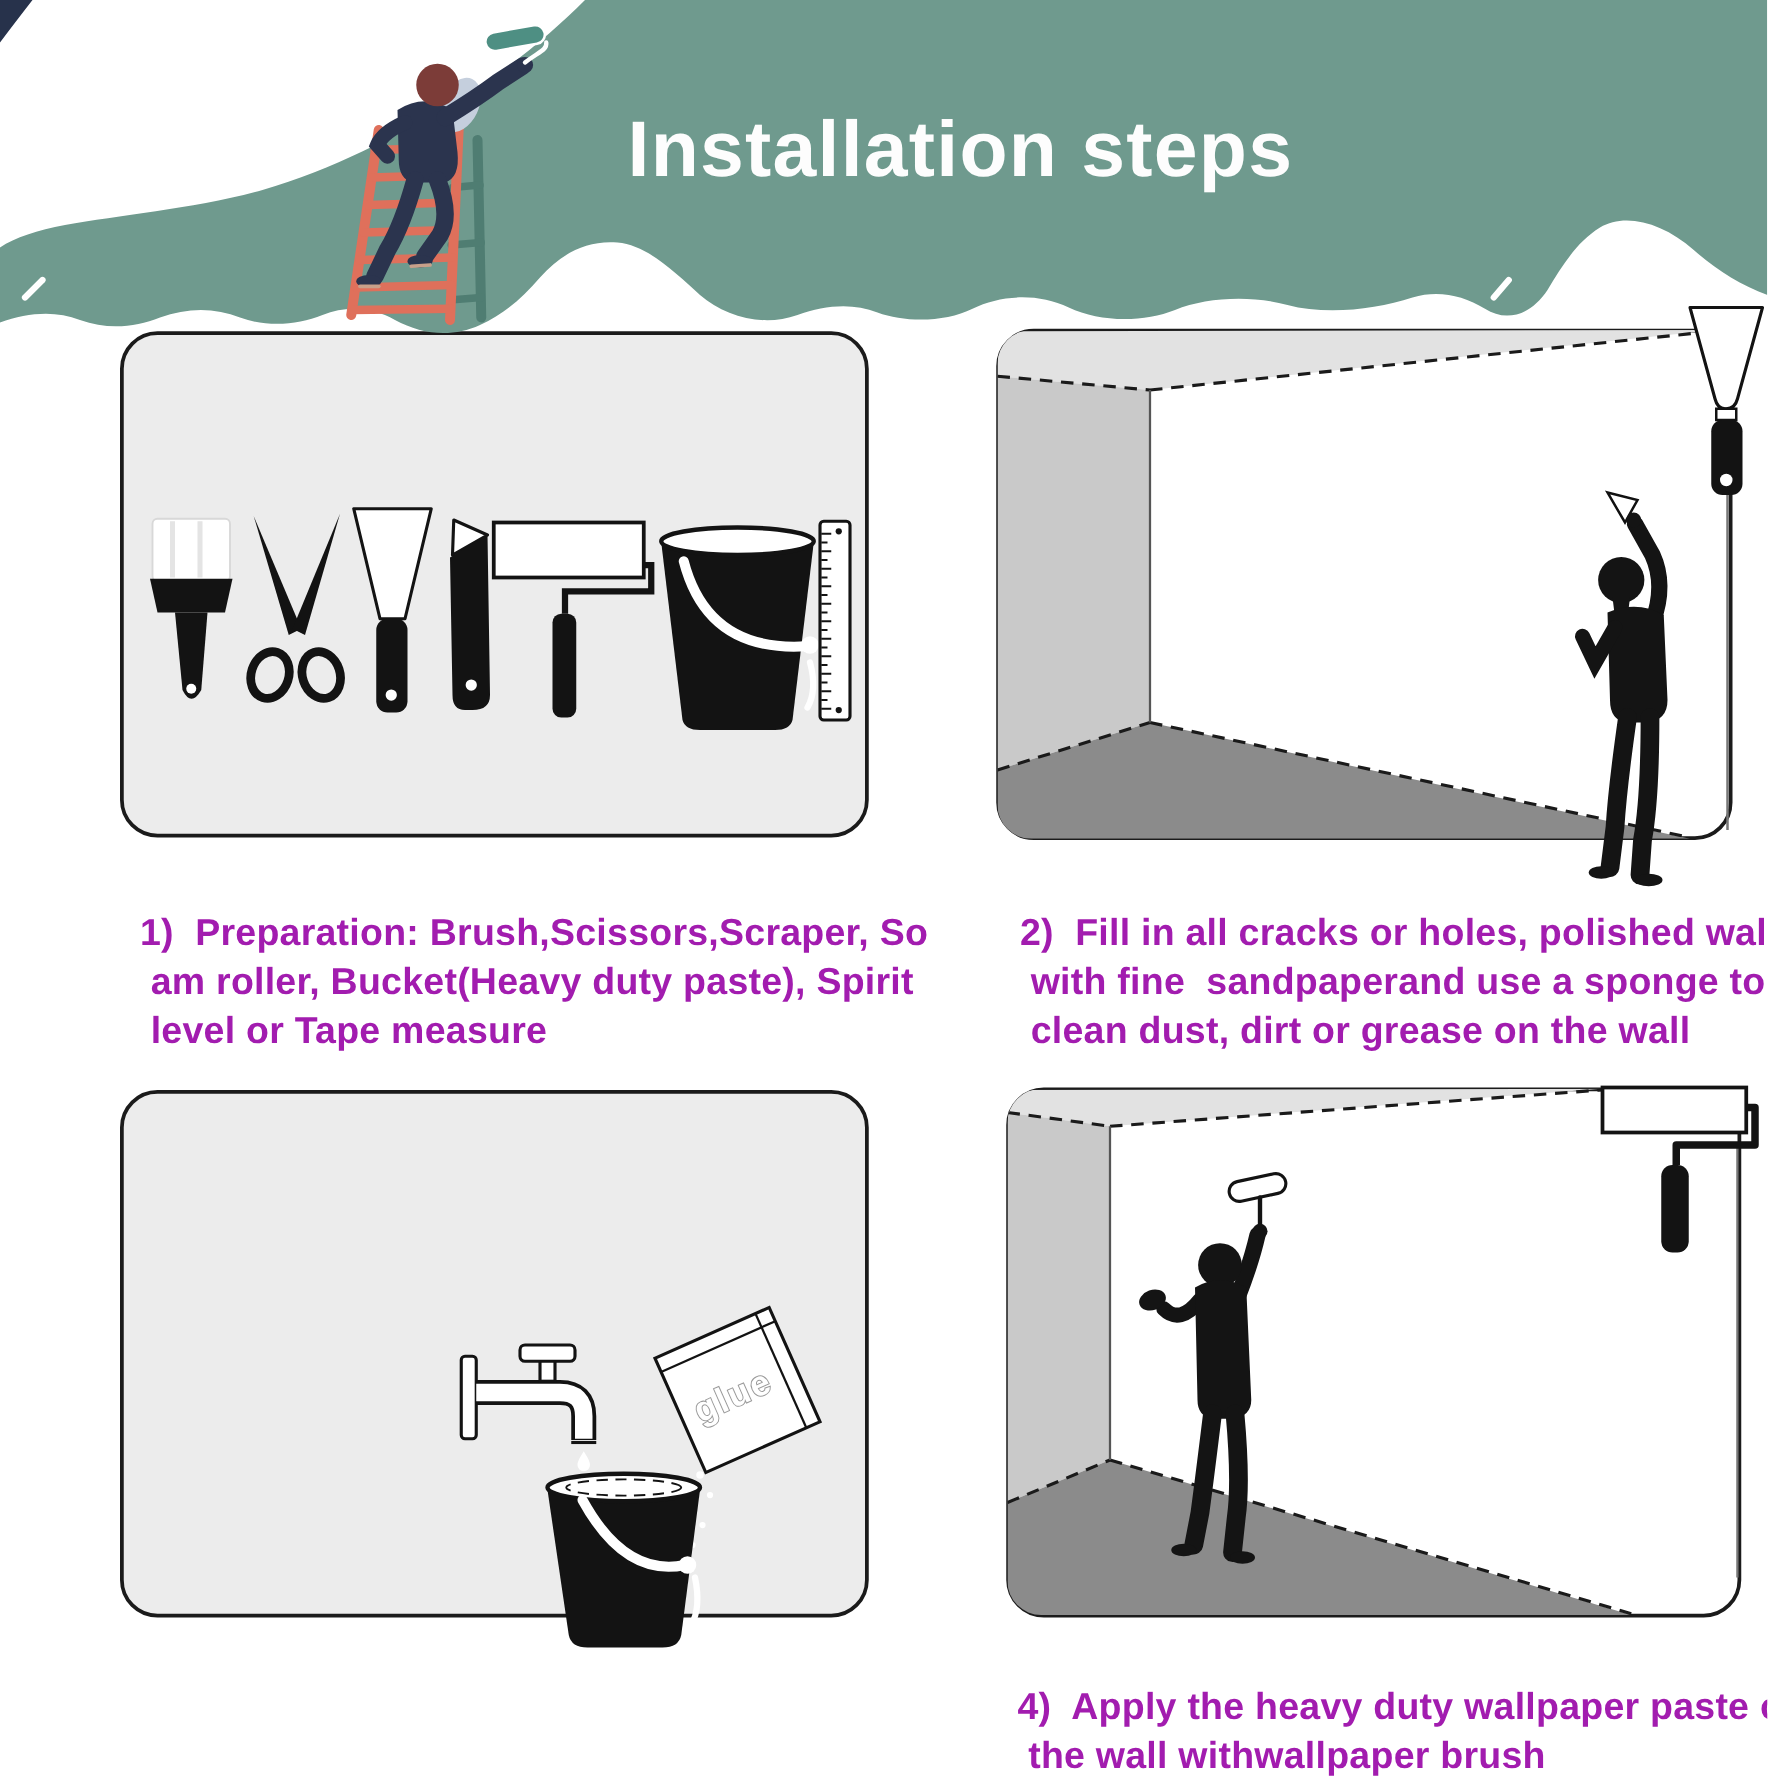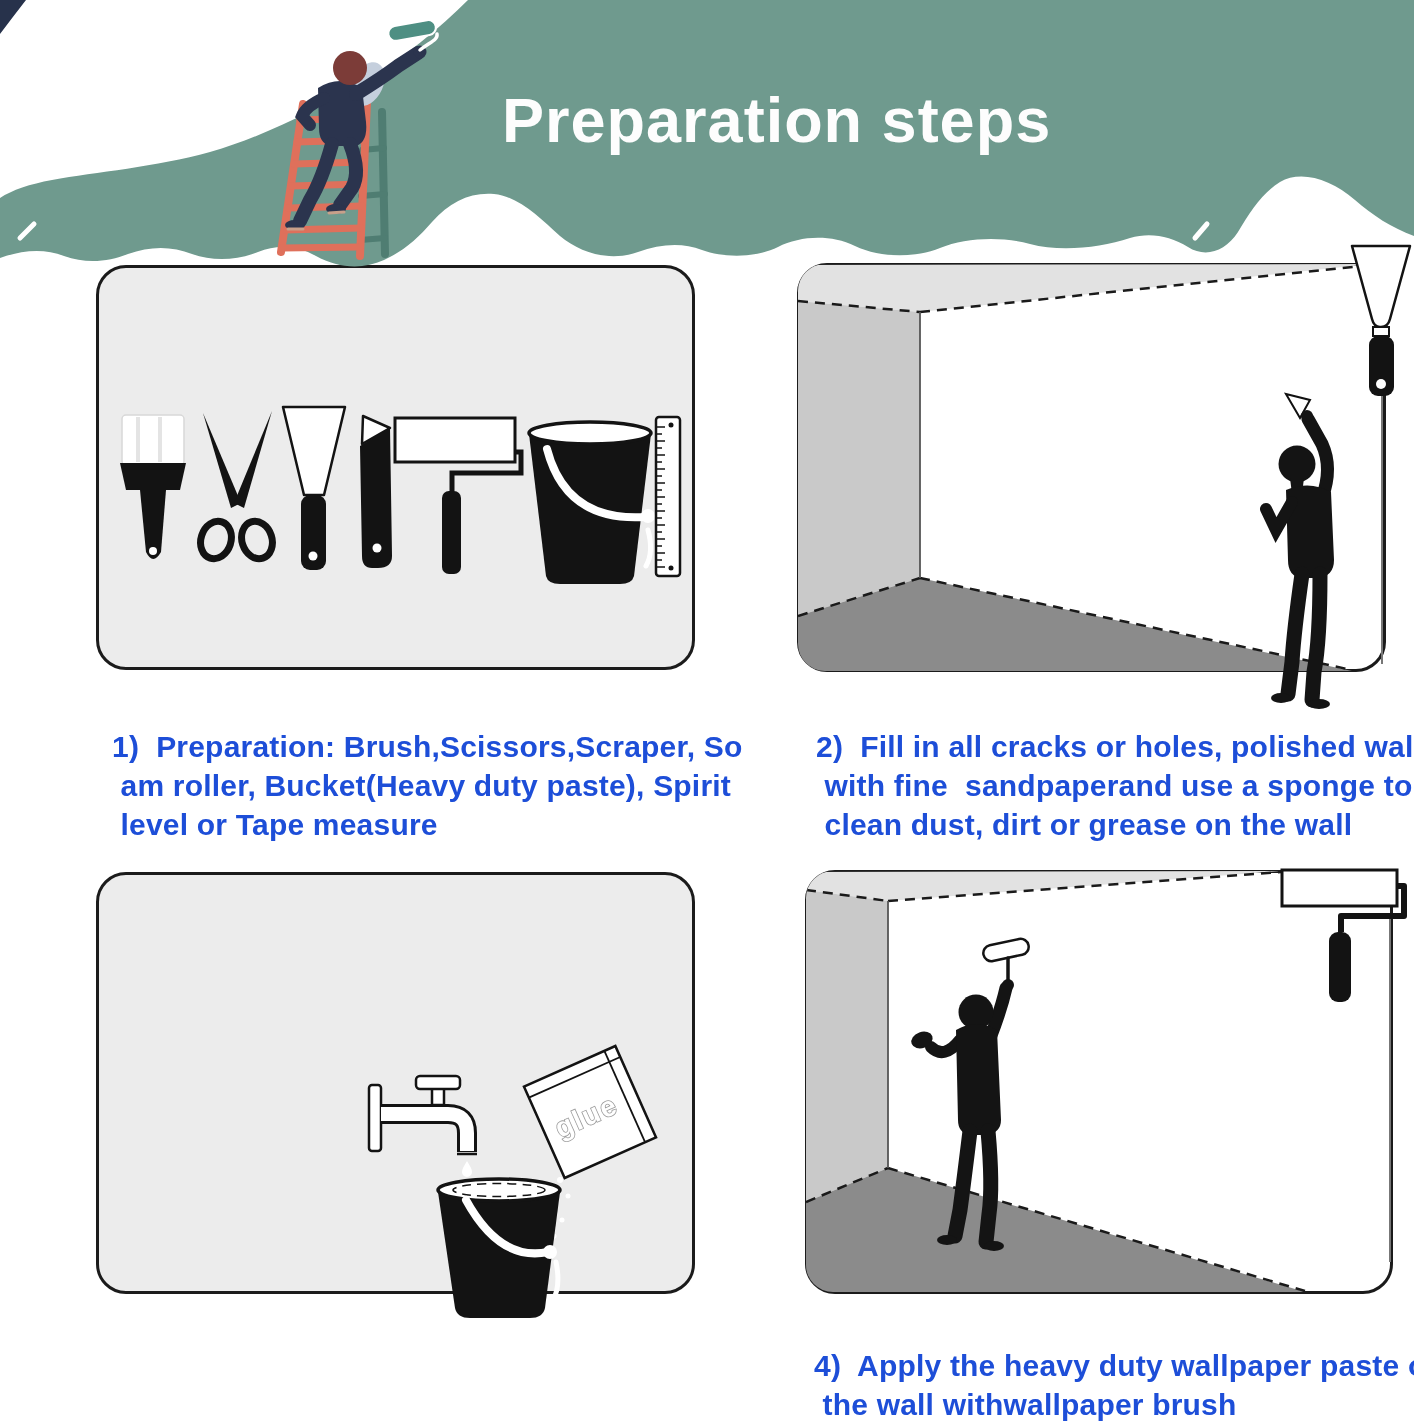--- a/index.html
+++ b/index.html
@@ -6,21 +6,21 @@
   .page{position:relative;width:1414px;height:1426px;background:#ffffff;overflow:hidden;
         font-family:"Liberation Sans", sans-serif;}
   .panel{position:absolute;border:3px solid #1b1b1b;border-radius:30px;box-sizing:border-box;}
   .p1{left:96px;  top:265px; width:599px; height:405px; background:#ececec;}
   .p2{left:797px; top:263px; width:589px; height:409px; background:#ffffff;}
   .p3{left:96px;  top:872px; width:599px; height:422px; background:#ececec;}
   .p4{left:805px; top:870px; width:588px; height:424px; background:#ffffff;}
   .art{position:absolute;left:0;top:0;width:1414px;height:1426px;pointer-events:none;}
   .title{position:absolute;left:502px;top:84px;margin:0;font-size:63px;font-weight:700;
          color:#fdfdfd;letter-spacing:1px;}
-  .caption{position:absolute;font-size:30px;font-weight:700;line-height:39px;color:#1d4ed8;
+  .caption{position:absolute;font-size:30px;font-weight:700;line-height:39px;color:#a21caf;
            white-space:pre;letter-spacing:.2px;}
   .c1{left:112px;top:727px;}
   .c2{left:816px;top:727px;}
   .c3{left:120px;top:1346px;}
   .c4{left:814px;top:1346px;}
 </style>
 </head>
 <body>
 
 <div class="page">
@@ -258,21 +258,21 @@
         <ellipse cx="922" cy="1040" rx="11" ry="8" transform="rotate(-20 922 1040)" fill="currentColor"></ellipse>
         <path d="M956,1030 Q976,1018 997,1030 L1001,1120 Q1001,1133 986,1135 L970,1135 Q958,1133 958,1120 Z" fill="currentColor"></path>
         <path d="M970,1131 Q964,1180 960,1210 L955,1236" stroke="currentColor" stroke-width="15" fill="none"></path>
         <path d="M988,1131 Q993,1186 989,1214 L986,1242" stroke="currentColor" stroke-width="15" fill="none"></path>
         <ellipse cx="947" cy="1240" rx="10" ry="5" fill="currentColor"></ellipse>
         <ellipse cx="994" cy="1246" rx="10" ry="5" fill="currentColor"></ellipse>
       </g>
     </g>
   </svg>
 
-  <h1 class="title">Preparation steps</h1>
+  <h1 class="title">Installation steps</h1>
   <div class="caption c1">1)  Preparation: Brush,Scissors,Scraper, So
  am roller, Bucket(Heavy duty paste), Spirit
  level or Tape measure</div>
   <div class="caption c2">2)  Fill in all cracks or holes, polished wall
  with fine  sandpaperand use a sponge to
  clean dust, dirt or grease on the wall</div>
   <div class="caption c4">4)  Apply the heavy duty wallpaper paste on
  the wall withwallpaper brush</div>
 </div>
 

